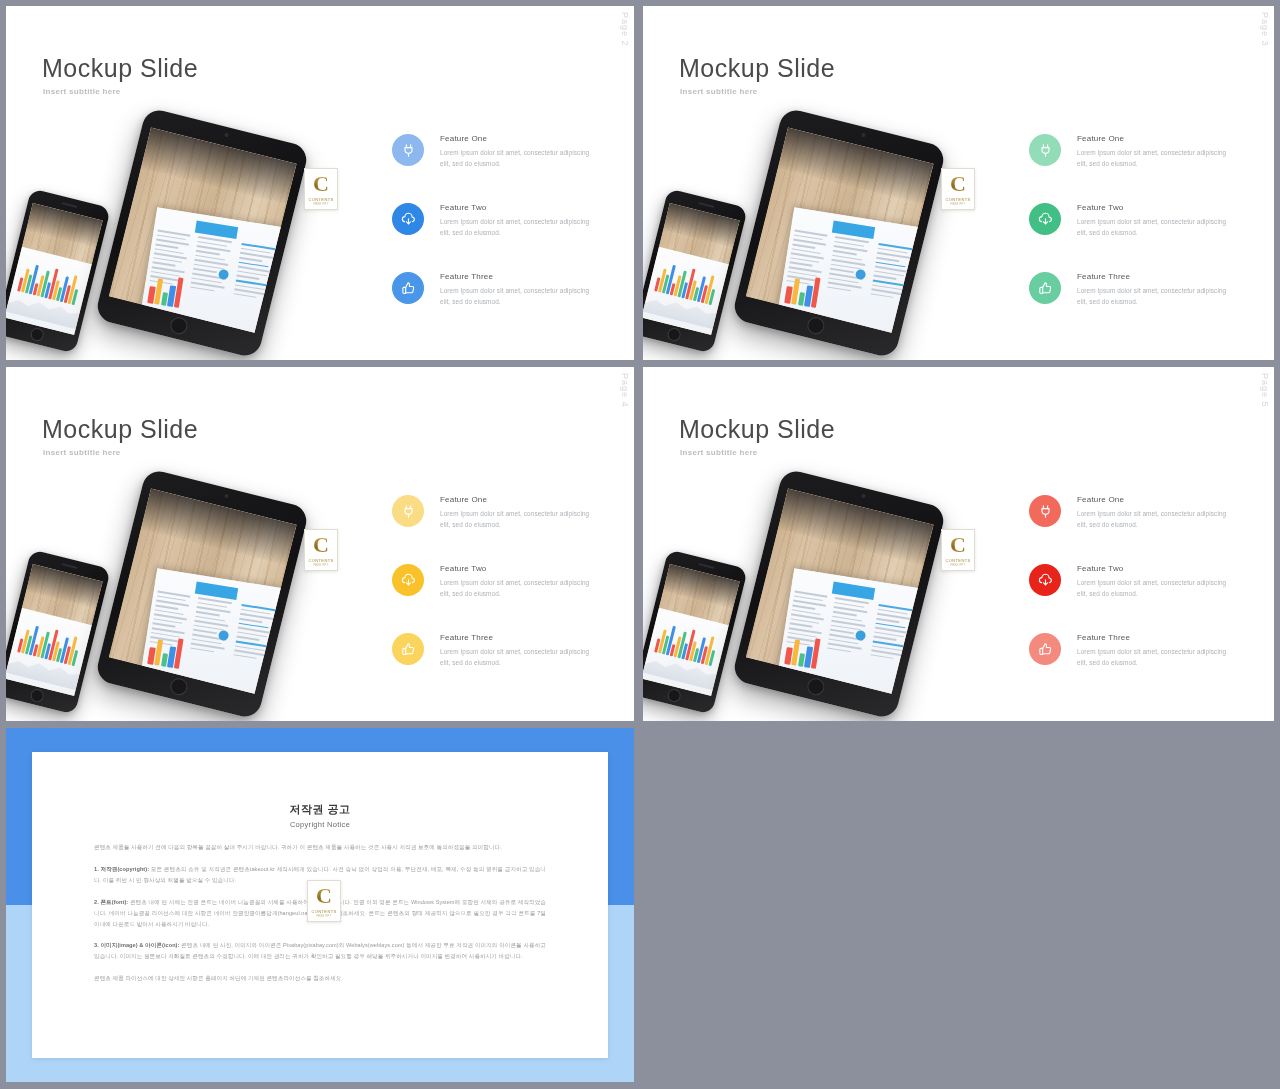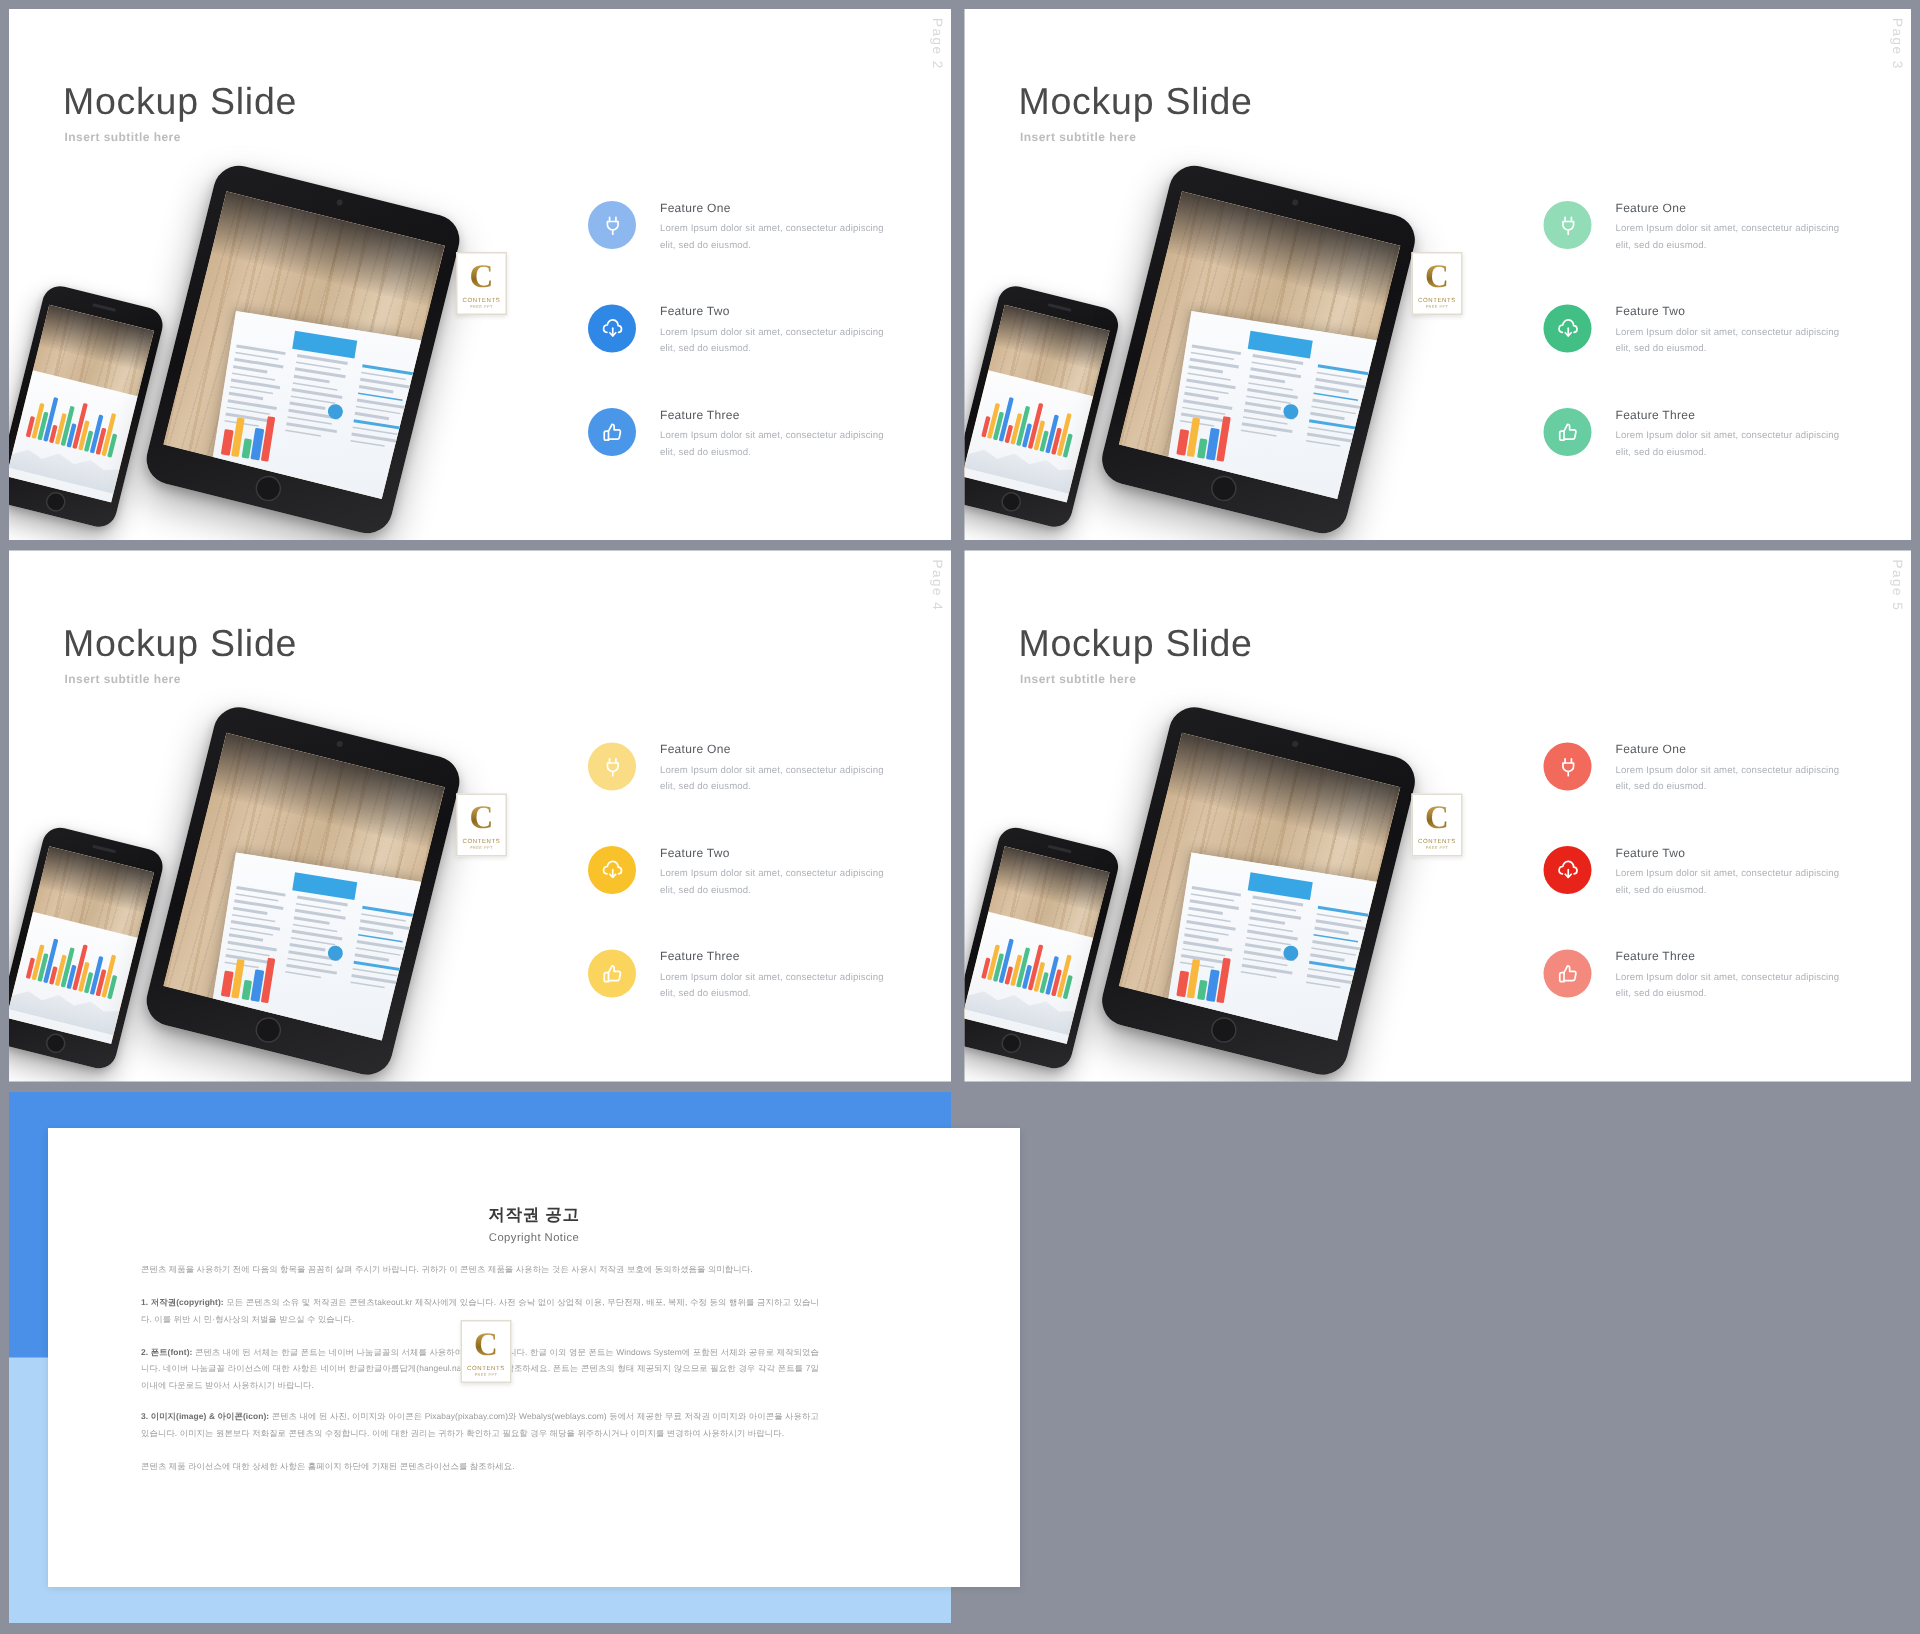--- a/index.html
+++ b/index.html
@@ -170,21 +170,21 @@
   
   .slide-copy {
     position:absolute; left:6px; top:728px; width:628px; height:354px;
     background:#aed5f7;
   }
   .copy-top-band {
     position:absolute; left:0; top:0; width:100%; height:50%;
     background:#4a90e8;
   }
   .copy-paper {
-    position:absolute; left:26px; top:24px; width:648px; height:306px;
+    position:absolute; left:26px; top:24px; width:576px; height:306px;
     background:#ffffff;
     box-shadow:0 1px 5px rgba(0,0,0,.10);
     overflow:hidden;
   }
   .copy-title {
     position:absolute; left:0; right:0; top:50px; text-align:center;
     font-size:11px; font-weight:700; color:#3a3a3a; letter-spacing:.5px;
   }
   .copy-subtitle {
     position:absolute; left:0; right:0; top:68px; text-align:center;

